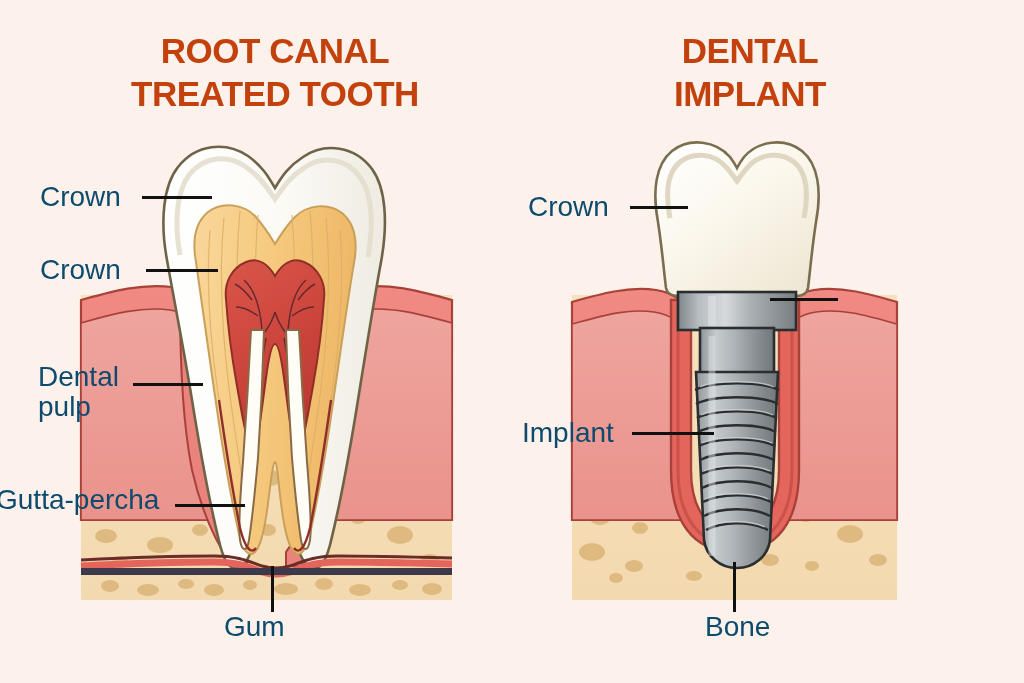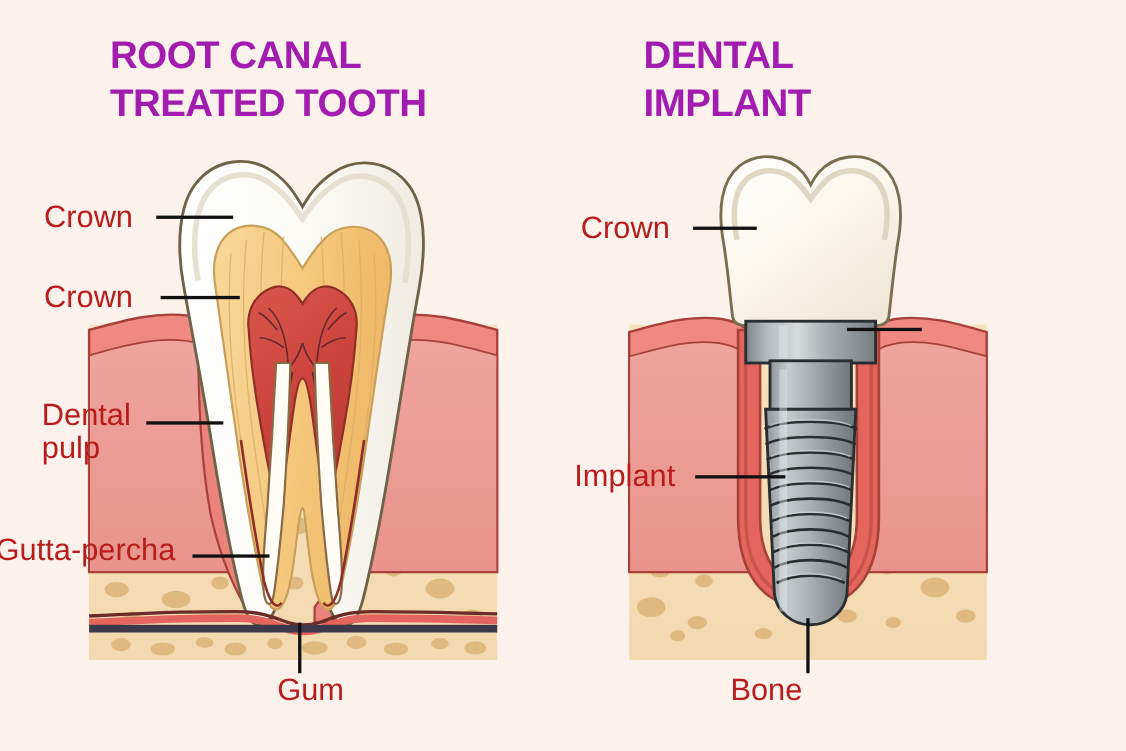--- a/index.html
+++ b/index.html
@@ -10,34 +10,35 @@
   #page {
     position: relative;
     width: 1024px;
     height: 683px;
     background: #FDF1EB;
     overflow: hidden;
     font-family: "Liberation Sans", sans-serif;
   }
   .panel-title {
     position: absolute;
-    color: #a21caf;
+    text-align: center;
+    color: #c2410c;
     font-weight: bold;
     font-size: 35px;
     line-height: 1.22;
     letter-spacing: -0.5px;
     white-space: pre-line;
     font-family: "Liberation Sans", sans-serif;
   }
   #title-left  { left: 100px; top: 30px; width: 350px; }
   #title-right { left: 585px; top: 30px; width: 330px; }
 
   .label {
     position: absolute;
-    color: #b91c1c;
+    color: #0c4a6e;
     font-size: 28px;
     line-height: 1.07;
     font-family: "Liberation Sans", sans-serif;
     white-space: pre-line;
   }
   .leader {
     position: absolute;
     background: #111111;
   }
   svg { display:block; position:absolute; left:0; top:0; }
@@ -372,27 +373,27 @@
   <div class="label" style="left:40px; top:255px;">Crown</div>
   <div class="leader" style="left:146px; top:269px; width:72px; height:3px;"></div>
 
   <div class="label" style="left:38px; top:362px;">Dental
 pulp</div>
   <div class="leader" style="left:133px; top:383px; width:70px; height:3px;"></div>
 
   <div class="label" style="left:-4px; top:485px;">Gutta-percha</div>
   <div class="leader" style="left:175px; top:504px; width:70px; height:3px;"></div>
 
-  <div class="label" style="left:252px; top:612px;">Gum</div>
+  <div class="label" style="left:224px; top:612px;">Gum</div>
   <div class="leader" style="left:271px; top:566px; width:3px; height:46px;"></div>
 
   <div class="label" style="left:528px; top:192px;">Crown</div>
   <div class="leader" style="left:630px; top:206px; width:58px; height:3px;"></div>
 
   <div class="leader" style="left:770px; top:298px; width:68px; height:3px;"></div>
 
   <div class="label" style="left:522px; top:418px;">Implant</div>
   <div class="leader" style="left:632px; top:432px; width:82px; height:3px;"></div>
 
-  <div class="label" style="left:664px; top:612px;">Bone</div>
+  <div class="label" style="left:705px; top:612px;">Bone</div>
   <div class="leader" style="left:733px; top:562px; width:3px; height:50px;"></div>
 
 </div>
 
 </body></html>

